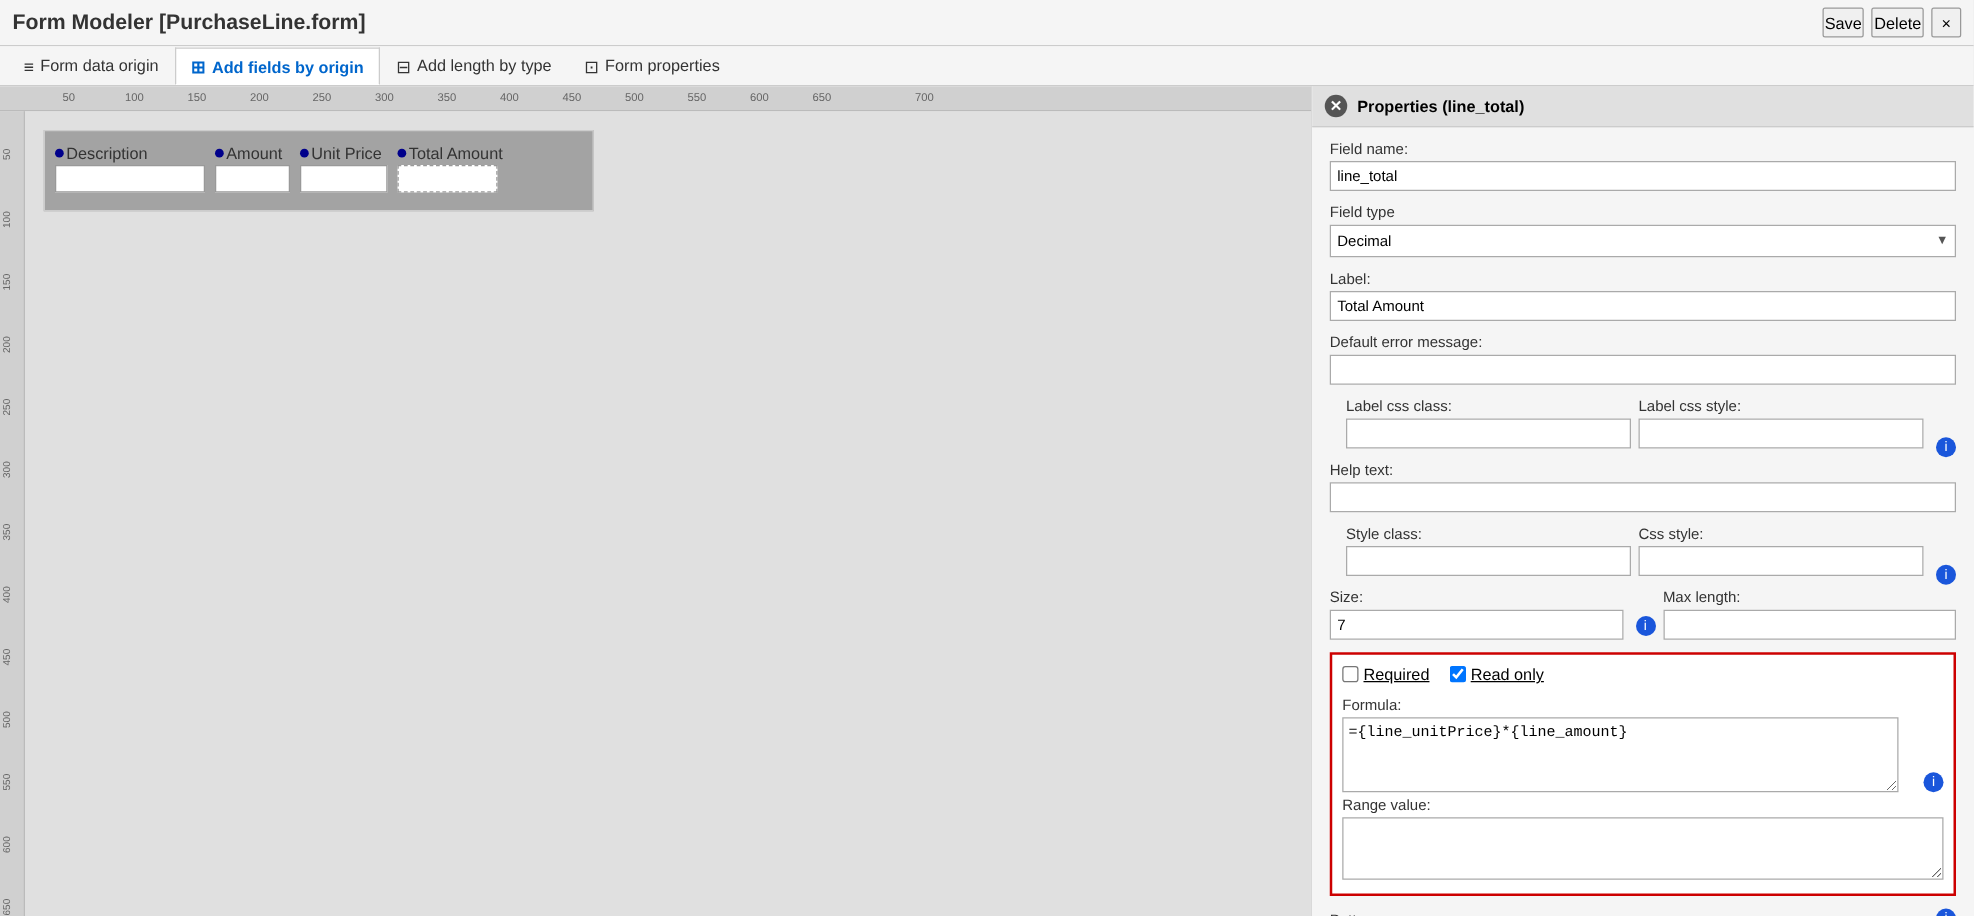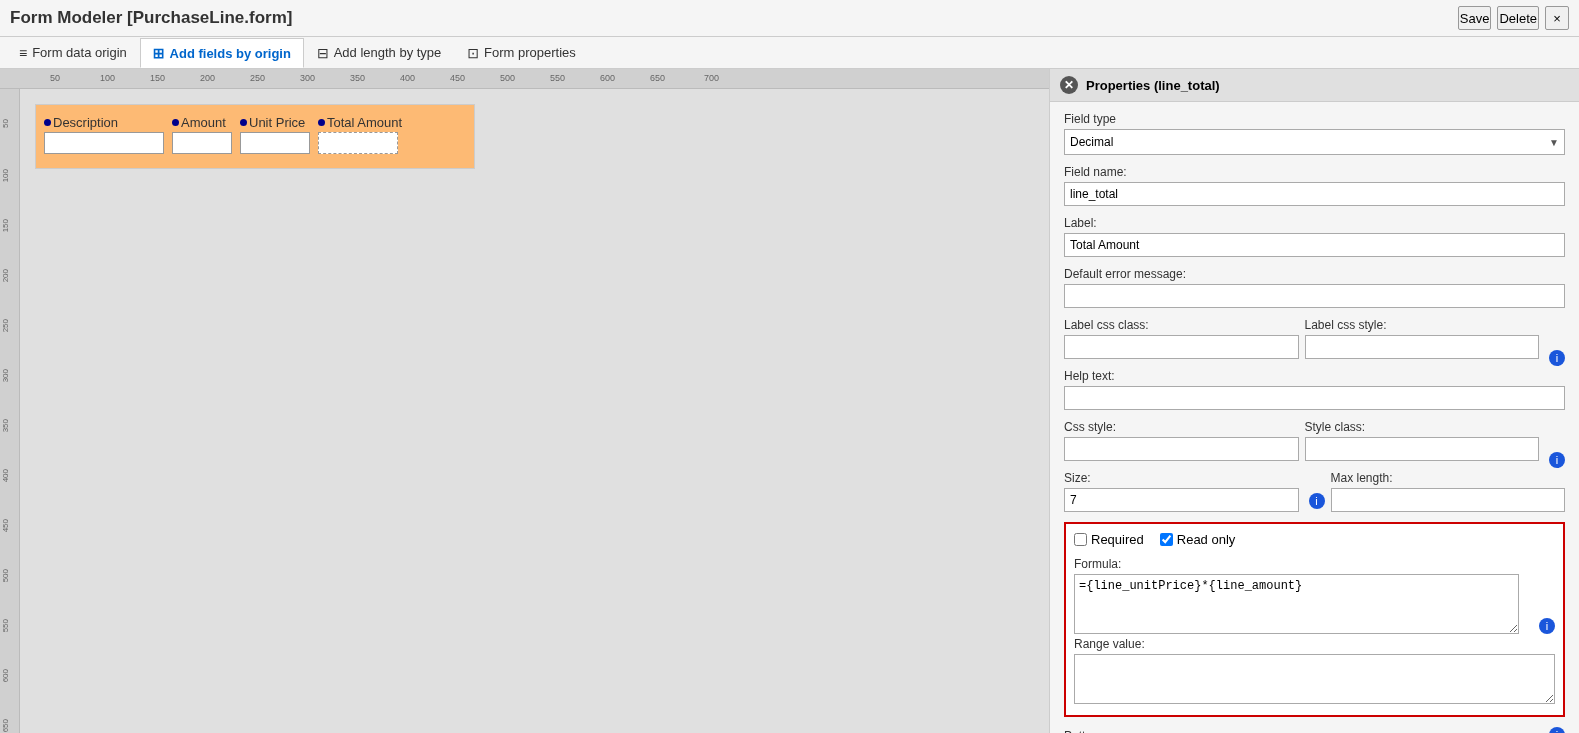--- a/index.html
+++ b/index.html
@@ -176,27 +176,27 @@
       border-radius: 50%;
       color: white;
       font-size: 11px;
       display: inline-flex; align-items: center; justify-content: center;
       cursor: pointer;
       flex-shrink: 0;
       margin-left: 4px;
       align-self: flex-end;
       margin-bottom: 3px;
     }
-    .two-col-with-icon { display: flex; gap: 6px; align-items: flex-end; }
+    .two-col-with-icon { display: flex; gap: 6px; align-items: flex-end; margin-left: 13px; }
     .two-col-with-icon .form-row { flex: 1; }
 
     .checkbox-row {
       display: flex; align-items: center; gap: 16px; margin-bottom: 10px;
     }
-    .checkbox-label { display: flex; gap: 4px; font-size: 12px; cursor: pointer; }
+    .checkbox-label { display: flex; gap: 4px; font-size: 12px; cursor: pointer; text-decoration: underline; }
     .checkbox-label input { cursor: pointer; }
 
     .formula-section {
       border: 2px solid #cc0000;
       padding: 8px;
       margin-bottom: 10px;
       background: white;
     }
     .formula-textarea {
       width: 100%;
@@ -259,21 +259,21 @@
         <span style="position:absolute;left:180px;font-size:9px;color:#666;top:4px;">200</span>
         <span style="position:absolute;left:230px;font-size:9px;color:#666;top:4px;">250</span>
         <span style="position:absolute;left:280px;font-size:9px;color:#666;top:4px;">300</span>
         <span style="position:absolute;left:330px;font-size:9px;color:#666;top:4px;">350</span>
         <span style="position:absolute;left:380px;font-size:9px;color:#666;top:4px;">400</span>
         <span style="position:absolute;left:430px;font-size:9px;color:#666;top:4px;">450</span>
         <span style="position:absolute;left:480px;font-size:9px;color:#666;top:4px;">500</span>
         <span style="position:absolute;left:530px;font-size:9px;color:#666;top:4px;">550</span>
         <span style="position:absolute;left:580px;font-size:9px;color:#666;top:4px;">600</span>
         <span style="position:absolute;left:630px;font-size:9px;color:#666;top:4px;">650</span>
-        <span style="position:absolute;left:684px;font-size:9px;color:#666;top:4px;">700</span>
+        <span style="position:absolute;left:712px;font-size:9px;color:#666;top:4px;">700</span>
       </div>
     </div>
 
     <div style="position:absolute;top:20px;left:0;right:0;bottom:0;display:flex;">
 
       <div style="width:20px;background:#d0d0d0;border-right:1px solid #bbb;position:relative;flex-shrink:0;">
         <span style="position:absolute;top:30px;left:1px;font-size:8px;color:#666;writing-mode:vertical-rl;transform:rotate(180deg);">50</span>
         <span style="position:absolute;top:80px;left:1px;font-size:8px;color:#666;writing-mode:vertical-rl;transform:rotate(180deg);">100</span>
         <span style="position:absolute;top:130px;left:1px;font-size:8px;color:#666;writing-mode:vertical-rl;transform:rotate(180deg);">150</span>
         <span style="position:absolute;top:180px;left:1px;font-size:8px;color:#666;writing-mode:vertical-rl;transform:rotate(180deg);">200</span>
@@ -283,21 +283,21 @@
         <span style="position:absolute;top:380px;left:1px;font-size:8px;color:#666;writing-mode:vertical-rl;transform:rotate(180deg);">400</span>
         <span style="position:absolute;top:430px;left:1px;font-size:8px;color:#666;writing-mode:vertical-rl;transform:rotate(180deg);">450</span>
         <span style="position:absolute;top:480px;left:1px;font-size:8px;color:#666;writing-mode:vertical-rl;transform:rotate(180deg);">500</span>
         <span style="position:absolute;top:530px;left:1px;font-size:8px;color:#666;writing-mode:vertical-rl;transform:rotate(180deg);">550</span>
         <span style="position:absolute;top:580px;left:1px;font-size:8px;color:#666;writing-mode:vertical-rl;transform:rotate(180deg);">600</span>
         <span style="position:absolute;top:630px;left:1px;font-size:8px;color:#666;writing-mode:vertical-rl;transform:rotate(180deg);">650</span>
       </div>
 
       <div style="flex:1;background:#e0e0e0;position:relative;">
 
-        <div style="position:absolute;top:15px;left:15px;background:#fdba74;border:1px solid #ccc;padding:10px 8px;min-width:440px;">
+        <div style="position:absolute;top:15px;left:15px;background:#a3a3a3;border:1px solid #ccc;padding:10px 8px;min-width:440px;">
 
           <div class="field-row">
 
             <div class="field-col">
               <div class="field-label">
                 <span style="width:7px;height:7px;background:#00008b;border-radius:50%;display:inline-block;"></span>
                 <span>Description</span>
               </div>
               <div class="field-input field-description"></div>
             </div>
@@ -332,41 +332,41 @@
   </div>
 
   <div class="properties-panel">
 
     <div class="panel-header">
       <div class="close-circle">✕</div>
       <span>Properties (line_total)</span>
     </div>
 
     <div class="panel-body">
+
+      <div class="form-row">
+        <label class="form-label">Field name:</label>
+        <input type="text" class="form-input" value="line_total" style="">
+      </div>
 
       <div class="form-row">
         <label class="form-label">Field type</label>
         <div class="form-select-wrap">
           <select class="form-select">
             <option>Decimal</option>
             <option>Integer</option>
             <option>String</option>
             <option>Boolean</option>
             <option>Date</option>
           </select>
           <span class="select-arrow">▼</span>
         </div>
       </div>
 
       <div class="form-row">
-        <label class="form-label">Field name:</label>
-        <input type="text" class="form-input" value="line_total" style="">
-      </div>
-
-      <div class="form-row">
         <label class="form-label">Label:</label>
         <input type="text" class="form-input" value="Total Amount" style="">
       </div>
 
       <div class="form-row">
         <label class="form-label">Default error message:</label>
         <input type="text" class="form-input" value="" style="">
       </div>
 
       <div class="two-col-with-icon">
@@ -381,25 +381,25 @@
         <div class="info-icon">i</div>
       </div>
 
       <div class="form-row">
         <label class="form-label">Help text:</label>
         <input type="text" class="form-input" value="" style="">
       </div>
 
       <div class="two-col-with-icon">
         <div class="form-row">
+          <label class="form-label">Style class:</label>
+          <input type="text" class="form-input" value="" style="">
+        </div>
+        <div class="form-row">
           <label class="form-label">Css style:</label>
-          <input type="text" class="form-input" value="" style="">
-        </div>
-        <div class="form-row">
-          <label class="form-label">Style class:</label>
           <input type="text" class="form-input" value="" style="">
         </div>
         <div class="info-icon">i</div>
       </div>
 
       <div style="display:flex;gap:6px;align-items:flex-end;margin-bottom:10px;">
         <div class="form-row" style="flex:1;margin-bottom:0;">
           <label class="form-label">Size:</label>
           <input type="text" class="form-input" value="7" style="">
         </div>

